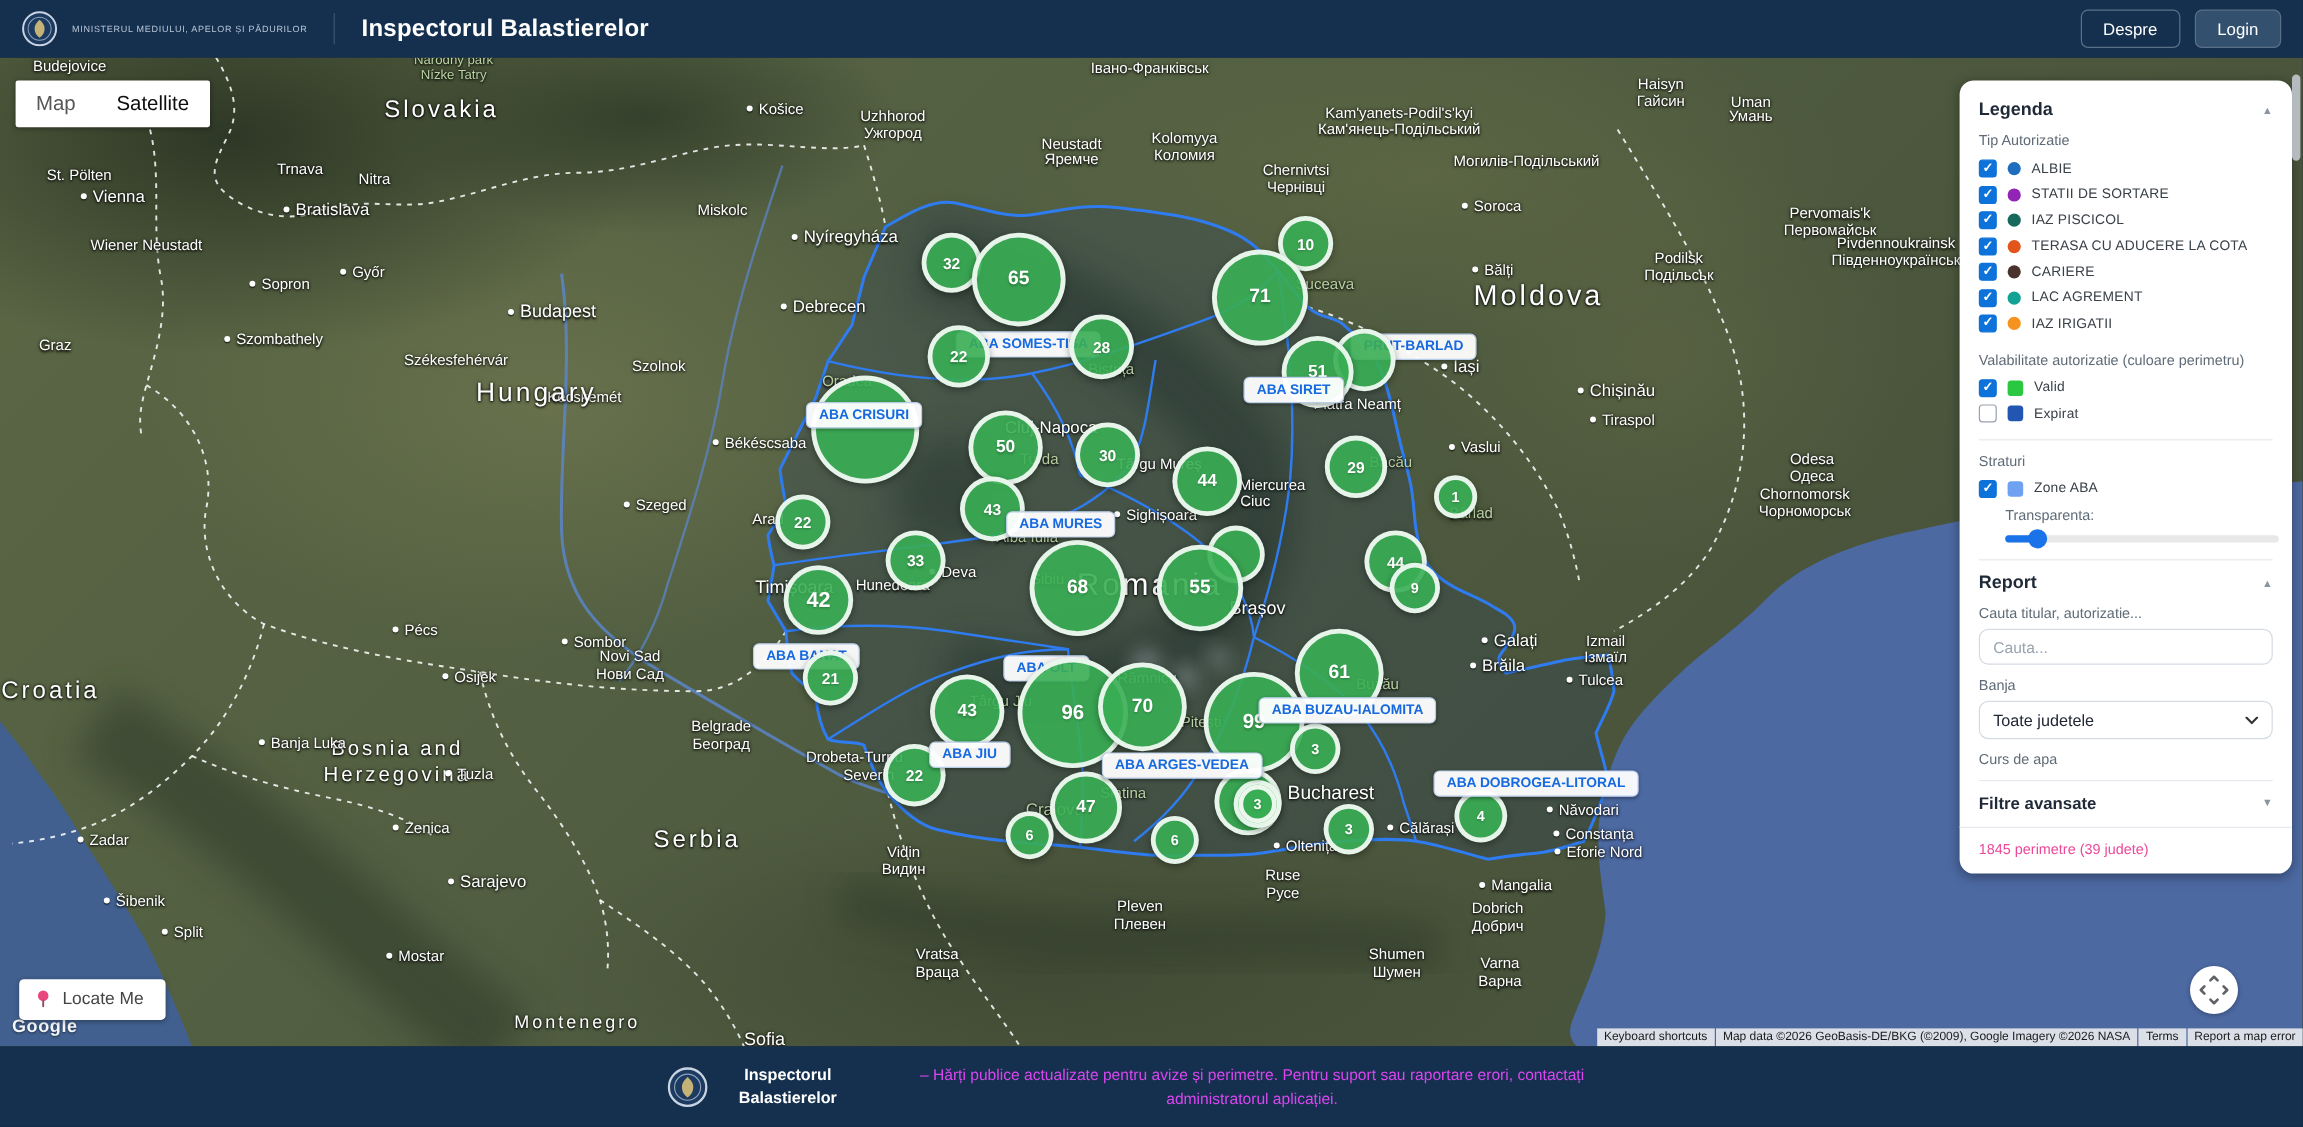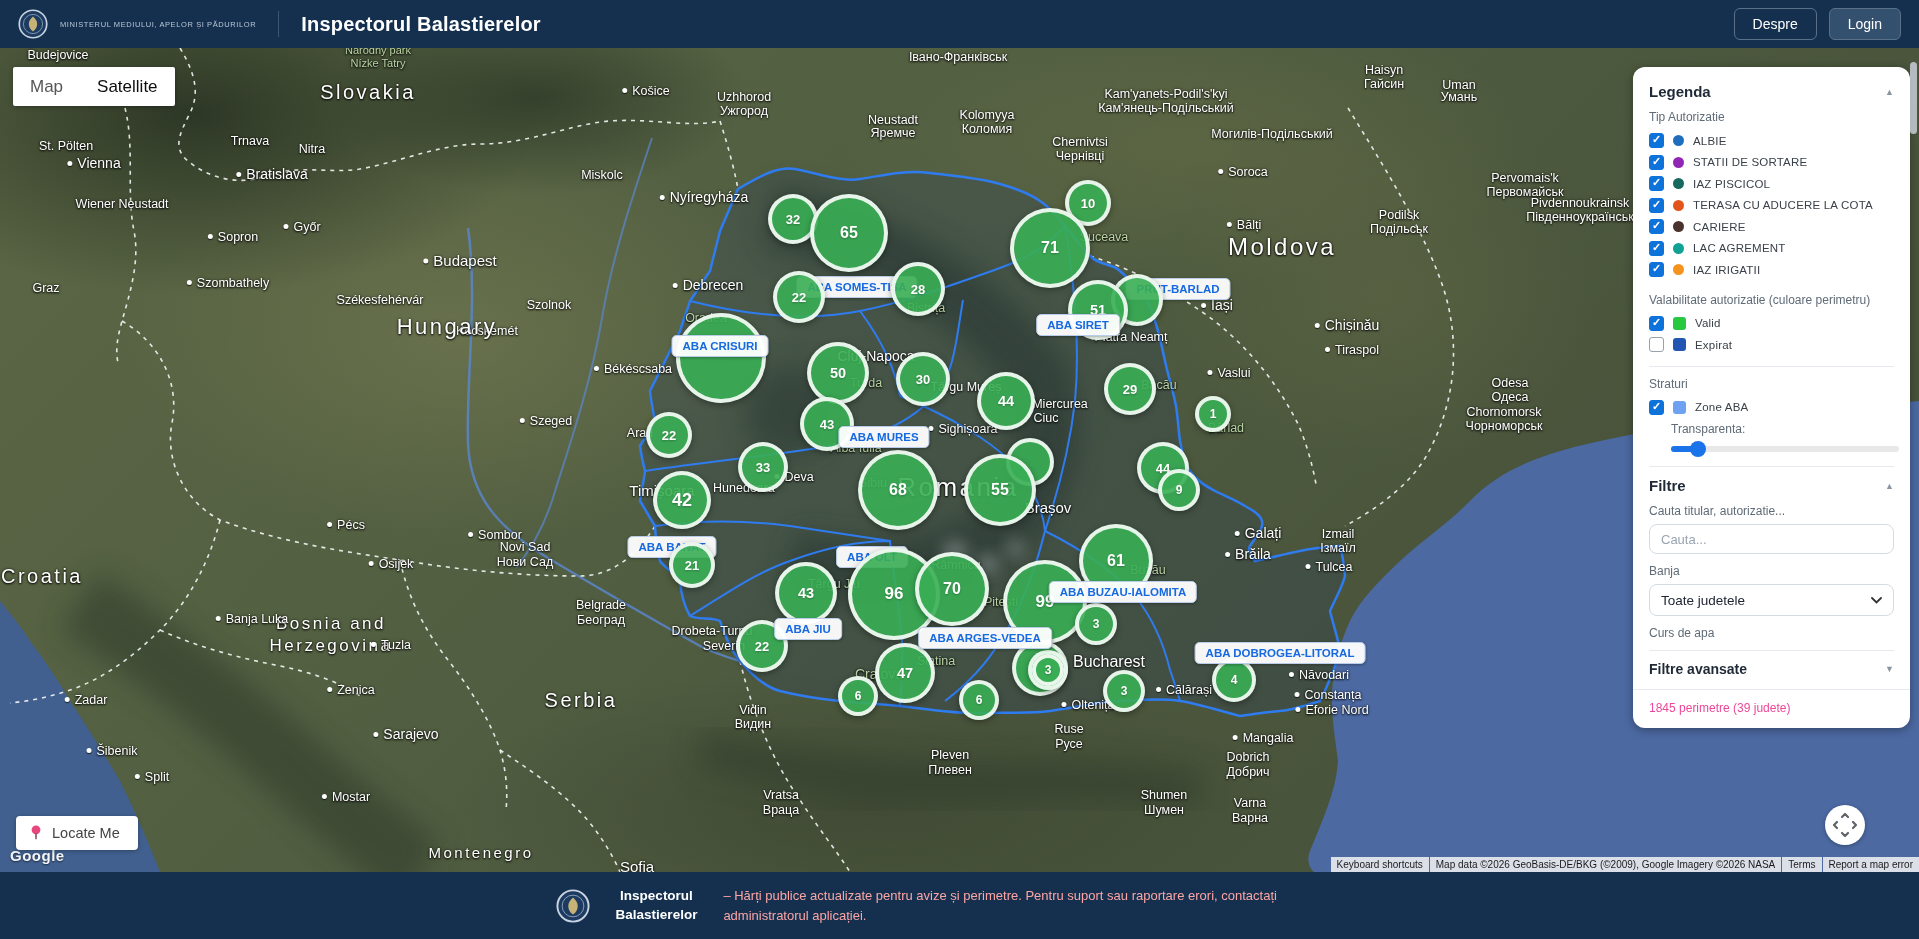--- a/index.html
+++ b/index.html
@@ -106,21 +106,21 @@
   .select { height:32px; border:1px solid #d5dbe3; border-radius:8px; display:flex; align-items:center;
             justify-content:space-between; padding:0 11px; font-size:13.5px; color:#202634; cursor:pointer; }
   .adv { display:flex; align-items:center; justify-content:space-between; font-size:14px; font-weight:700;
          color:#1f2937; margin:2px 0 12px; cursor:pointer; }
   .status-row { border-top:1px solid #e6e9ee; margin:0 -16px; padding:11px 16px 13px; color:#ec4899; font-size:12px; }
 
   
   .footer { position:absolute; left:0; top:872px; width:1919px; height:67px; background:#14304e;
             display:flex; align-items:center; justify-content:center; gap:26px; z-index:40; }
   .f-title { color:#fff; font-weight:700; font-size:13.5px; text-align:center; line-height:1.35; }
-  .f-desc { color:#fca5a5; font-size:13px; max-width:640px; text-align:left; line-height:1.5; }
+  .f-desc { color:#d946ef; font-size:13px; max-width:640px; text-align:center; line-height:1.5; }
 </style>
 </head>
 <body>
 
 <div class="navbar">
   <div class="nav-left">
     <svg class="emblem" viewBox="0 0 36 36">
       <circle cx="18" cy="18" r="16.5" fill="#1d3b60" stroke="#c9d4e2" stroke-width="2"></circle>
       <circle cx="18" cy="18" r="11.5" fill="none" stroke="#8fa3bd" stroke-width="1"></circle>
       <path d="M18 9 C21 12 23 14 23 18 C23 22 21 25 18 27 C15 25 13 22 13 18 C13 14 15 12 18 9 Z" fill="#d8c07a" opacity=".9"></path>
@@ -292,21 +292,21 @@
     <div class="transp">
       <span class="tlabel">Transparenta:</span>
       <div class="slider">
         <div class="track"></div>
           <div class="fill" id="sl-fill" style="width: 12%;"></div>
           <div class="thumb" id="sl-thumb" style="left: calc(12% - 8px);"></div>
       </div>
     </div>
     <hr>
     <div class="p-head">
-      <span>Filtre</span>
+      <span>Report</span>
       <span class="tri">▲</span>
     </div>
     <div class="f-label" style="margin-top:0">Cauta titular, autorizatie...</div>
     <input type="text" placeholder="Cauta..." style="">
     <div class="f-label">Banja</div>
     <div class="select">
       <span>Toate judetele</span>
       <svg width="11" height="7" viewBox="0 0 11 7">
         <path d="M1 1 L5.5 5.5 L10 1" fill="none" stroke="#333" stroke-width="1.8" stroke-linecap="round"></path>
       </svg>
@@ -367,21 +367,21 @@
     <div class="city dotd" style="left: 460px; top: 212px; font-size: 15px;">Budapest</div>
     <div class="city dotd" style="left: 302px; top: 179px; font-size: 12.5px;">Győr</div>
     <div class="city dotd" style="left: 233px; top: 189px; font-size: 12.5px;">Sopron</div>
     <div class="city dotd" style="left: 228px; top: 235px; font-size: 12.5px;">Szombathely</div>
     <div class="city" style="left: 380px; top: 252px; font-size: 12.5px;">Székesfehérvár</div>
     <div class="city" style="left: 549px; top: 257px; font-size: 12.5px;">Szolnok</div>
     <div class="city" style="left: 487px; top: 283px; font-size: 12.5px;">Kecskemét</div>
     <div class="city cy" style="left: 447px; top: 279px; font-size: 22px;">Hungary</div>
     <div class="city dotd" style="left: 546px; top: 373px; font-size: 12.5px;">Szeged</div>
     <div class="city dotd" style="left: 633px; top: 321px; font-size: 12.5px;">Békéscsaba</div>
-    <div class="city dotd" style="left: 708px; top: 207px; font-size: 14px; margin-top: 30px;">Debrecen</div>
+    <div class="city dotd" style="left: 686px; top: 207px; font-size: 14px;">Debrecen</div>
     <div class="city dotd" style="left: 704px; top: 149px; font-size: 14px;">Nyíregyháza</div>
     <div class="city dotd" style="left: 346px; top: 477px; font-size: 12.5px;">Pécs</div>
     <div class="city g" style="left: 706px; top: 270px; font-size: 12.5px;">Oradea</div>
     <div class="city" style="left: 640px; top: 385px; font-size: 12.5px;">Arad</div>
     <div class="city" style="left: 662px; top: 442px; font-size: 15px;">Timișoara</div>
     <div class="city" style="left: 744px; top: 440px; font-size: 12.5px;">Hunedoara</div>
     <div class="city dotd" style="left: 794px; top: 429px; font-size: 12.5px;">Deva</div>
     <div class="city" style="left: 876px; top: 308px; font-size: 14px;">Cluj-Napoca</div>
     <div class="city g" style="left: 866px; top: 335px; font-size: 12.5px;">Turda</div>
     <div class="city g" style="left: 926px; top: 260px; font-size: 12.5px;">Bistrița</div>

